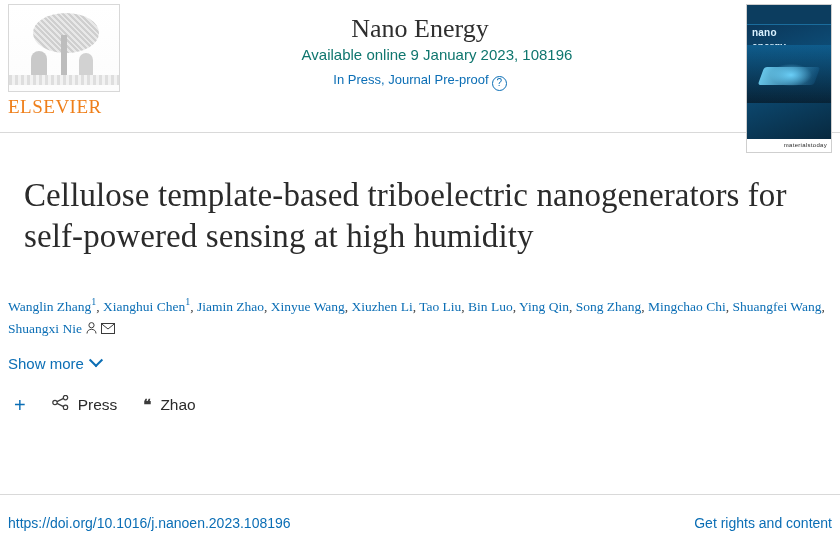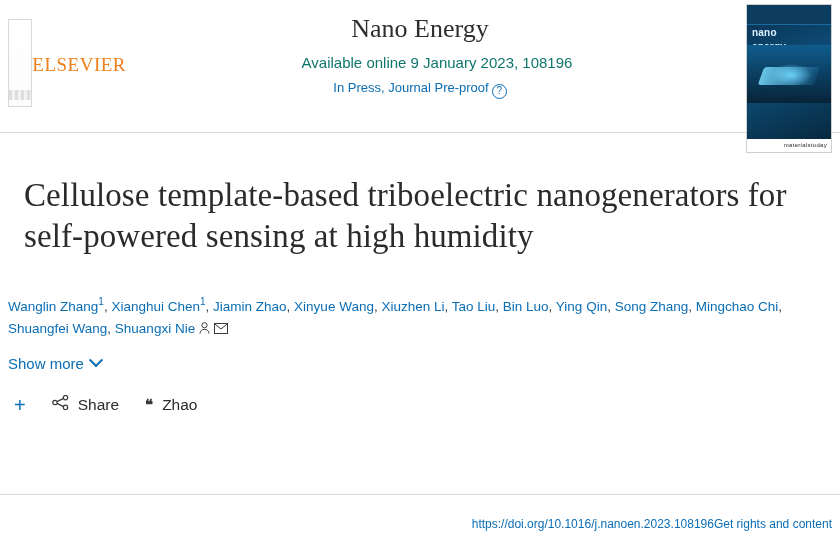--- a/index.html
+++ b/index.html
@@ -26,22 +26,22 @@
     height: 128px;
     padding: 6px 0 0 0;
   }
   .elsevier-logo {
     position: absolute;
     left: 8px;
     top: 4px;
     width: 118px;
     height: 118px;
     display: flex;
-    flex-direction: row;
-    align-items: center;
+    flex-direction: column;
+    align-items: flex-start;
     justify-content: flex-start;
   }
   .elsevier-tree {
     width: 112px;
     height: 88px;
     border: 1px solid #d8d8d8;
     background:
       radial-gradient(ellipse 34px 26px at 56px 30px, #e9e9e9 0%, #e9e9e9 55%, rgba(233,233,233,0) 60%),
       linear-gradient(to bottom, #ffffff 0%, #fcfcfc 100%);
     position: relative;
@@ -90,21 +90,21 @@
   }
   .journal-block {
     text-align: center;
     padding-top: 8px;
   }
   .journal-title {
     font-size: 26px;
     color: #2e2e2e;
     font-weight: 400;
     font-family: "Liberation Serif", serif;
-    margin-bottom: 10px;
+    margin-bottom: 2px;
   }
   .journal-avail {
     font-size: 15px;
     color: #0f766e;
     margin-bottom: 9px;
     padding-left: 34px;
   }
   .journal-status {
     font-size: 13px;
     color: #0b6eb5;
@@ -193,20 +193,21 @@
     padding: 20px 40px 0 24px;
     letter-spacing: 0.1px;
   }
 
   
   .authors {
     padding: 16px 8px 0 8px;
     font-size: 13.5px;
     line-height: 1.62;
     color: #0b6eb5;
+    font-family: Liberation Serif, serif;
   }
   .authors .sup {
     font-size: 10px;
     vertical-align: super;
     color: #0b6eb5;
   }
   .authors .sep { color: #3b3b3b; }
   .icon-person, .icon-mail {
     display: inline-block;
     color: #3b3b3b;
@@ -265,24 +266,24 @@
     left: 0; right: 0;
     bottom: 42px;
     height: 1px;
     background: #d9d9d9;
   }
   .footer {
     position: absolute;
     left: 0; right: 0;
     bottom: 6px;
     display: flex;
-    justify-content: flex-end;
+    justify-content: space-between;
     align-items: center;
     padding: 0 8px;
-    font-size: 12px;
+    font-size: 14px;
   }
   .doi-link { color: #0b6eb5; text-decoration: none; }
   .rights-link { color: #0b6eb5; text-decoration: none; }
 </style>
 </head>
 <body>
 
 <div class="page">
 
   
@@ -348,21 +349,21 @@
     </div>
     <div class="action">
       <span class="share-icon">
         <svg width="17" height="15" viewBox="0 0 17 15" aria-hidden="true">
           <circle cx="3" cy="7.5" r="2.2" fill="none" stroke="#3b3b3b" stroke-width="1.2"></circle>
           <circle cx="13.5" cy="2.6" r="2.2" fill="none" stroke="#3b3b3b" stroke-width="1.2"></circle>
           <circle cx="13.5" cy="12.4" r="2.2" fill="none" stroke="#3b3b3b" stroke-width="1.2"></circle>
           <path d="M5 6.6 L11.6 3.4 M5 8.4 L11.6 11.6" stroke="#3b3b3b" stroke-width="1.2" fill="none"></path>
         </svg>
       </span>
-      <span>Share</span>
+      <span>Press</span>
     </div>
     <div class="action">
       <span class="cite-icon">❝</span>
       <span>Zhao</span>
     </div>
   </div>
 
   <div class="footer-rule"></div>
 
   <div class="footer">

